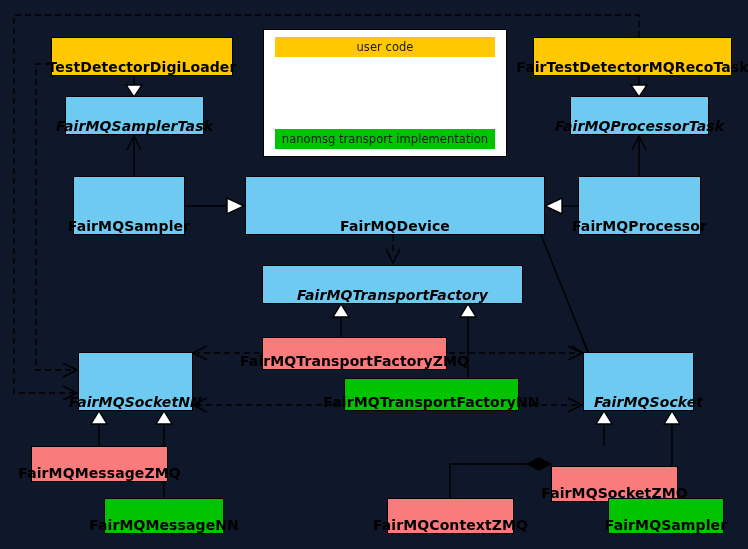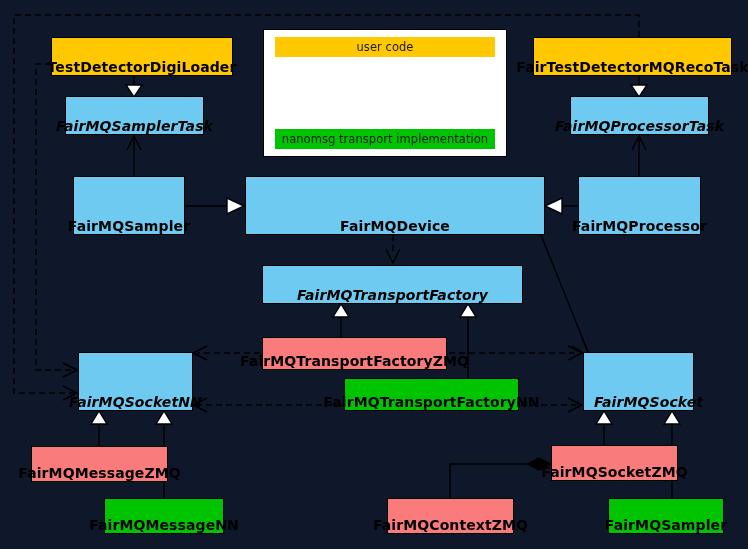--- a/index.html
+++ b/index.html
@@ -233,21 +233,21 @@
       </div>
       <div class="node c-framework abstract" style="left: 583px; top: 352px; width: 111px; height: 59px; padding-left: 24px;">
         <span>FairMQSocket</span>
       </div>
       <div class="node c-zmq" style="left: 31px; top: 446px; width: 137px; height: 36px;">
         <span>FairMQMessageZMQ</span>
       </div>
       <div class="node c-nn" style="left: 104px; top: 498px; width: 120px; height: 36px;">
         <span>FairMQMessageNN</span>
       </div>
-      <div class="node c-zmq" style="left: 551px; top: 445px; width: 127px; height: 36px;">
+      <div class="node c-zmq" style="left: 551px; top: 466px; width: 127px; height: 36px;">
         <span>FairMQSocketZMQ</span>
       </div>
       <div class="node c-zmq" style="left: 387px; top: 498px; width: 127px; height: 36px;">
         <span>FairMQContextZMQ</span>
       </div>
       <div class="node c-nn" style="left: 608px; top: 498px; width: 116px; height: 36px;">
         <span>FairMQSampler</span>
       </div>
     </div>
 

